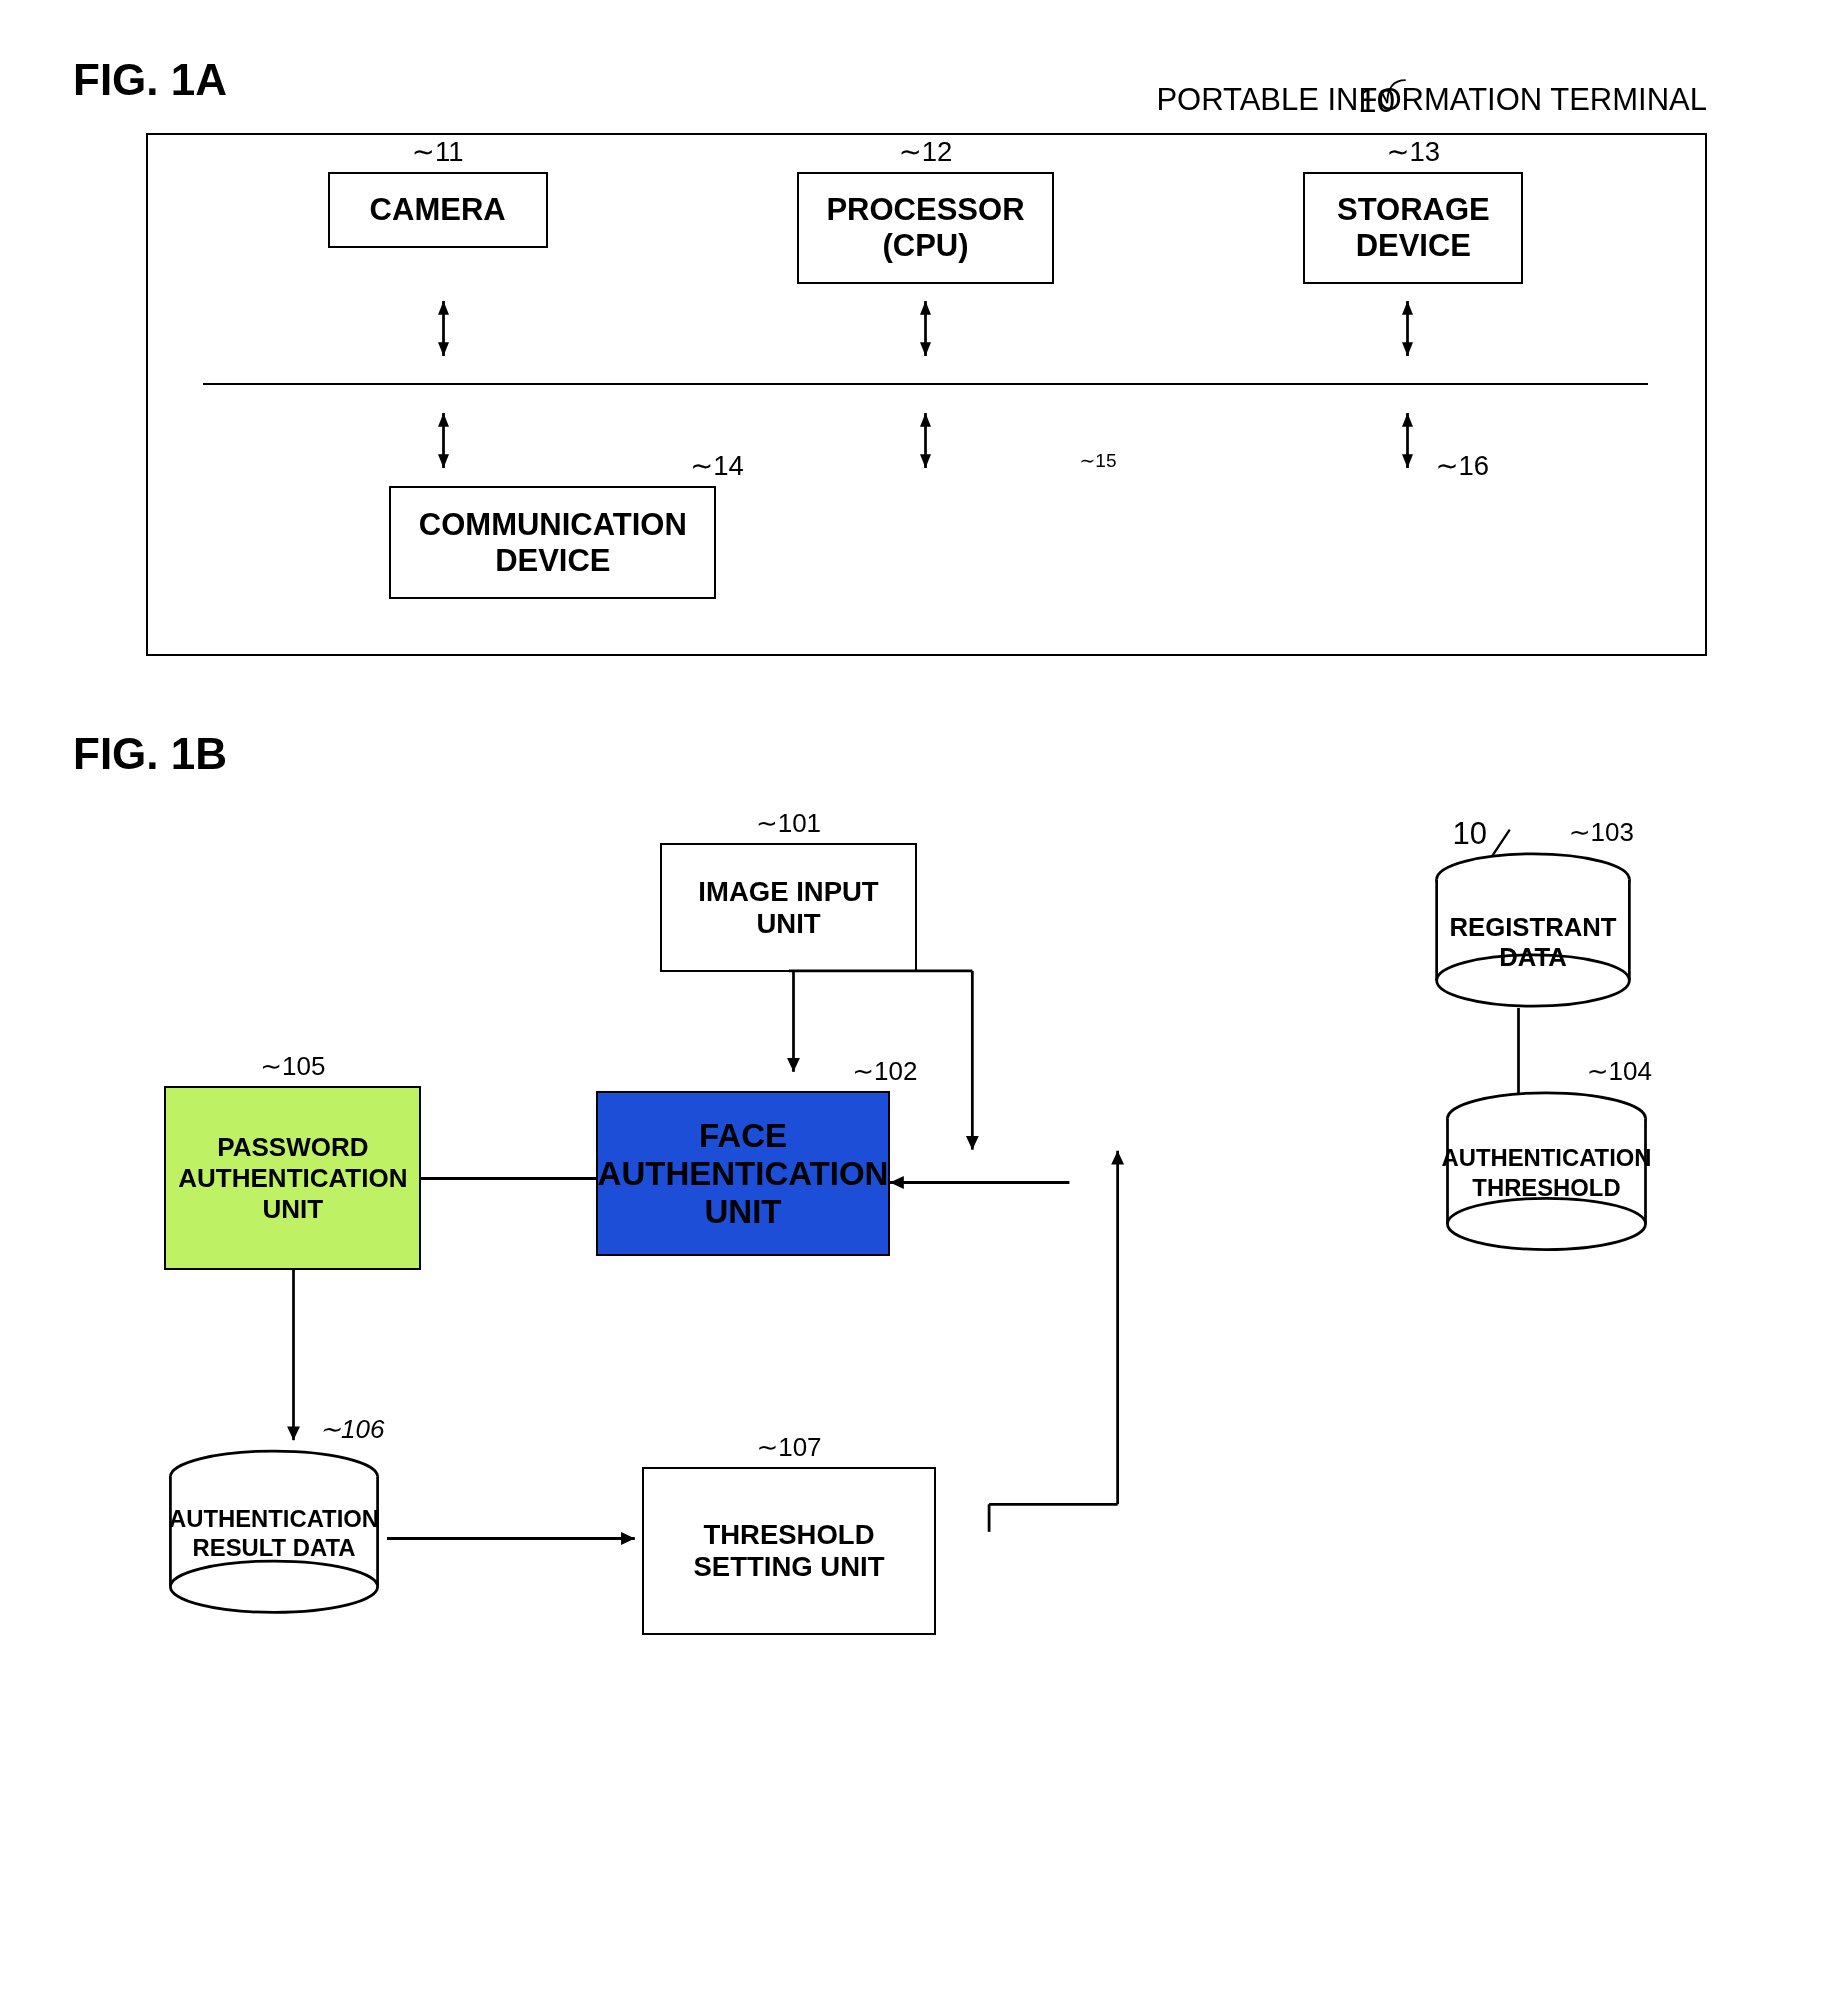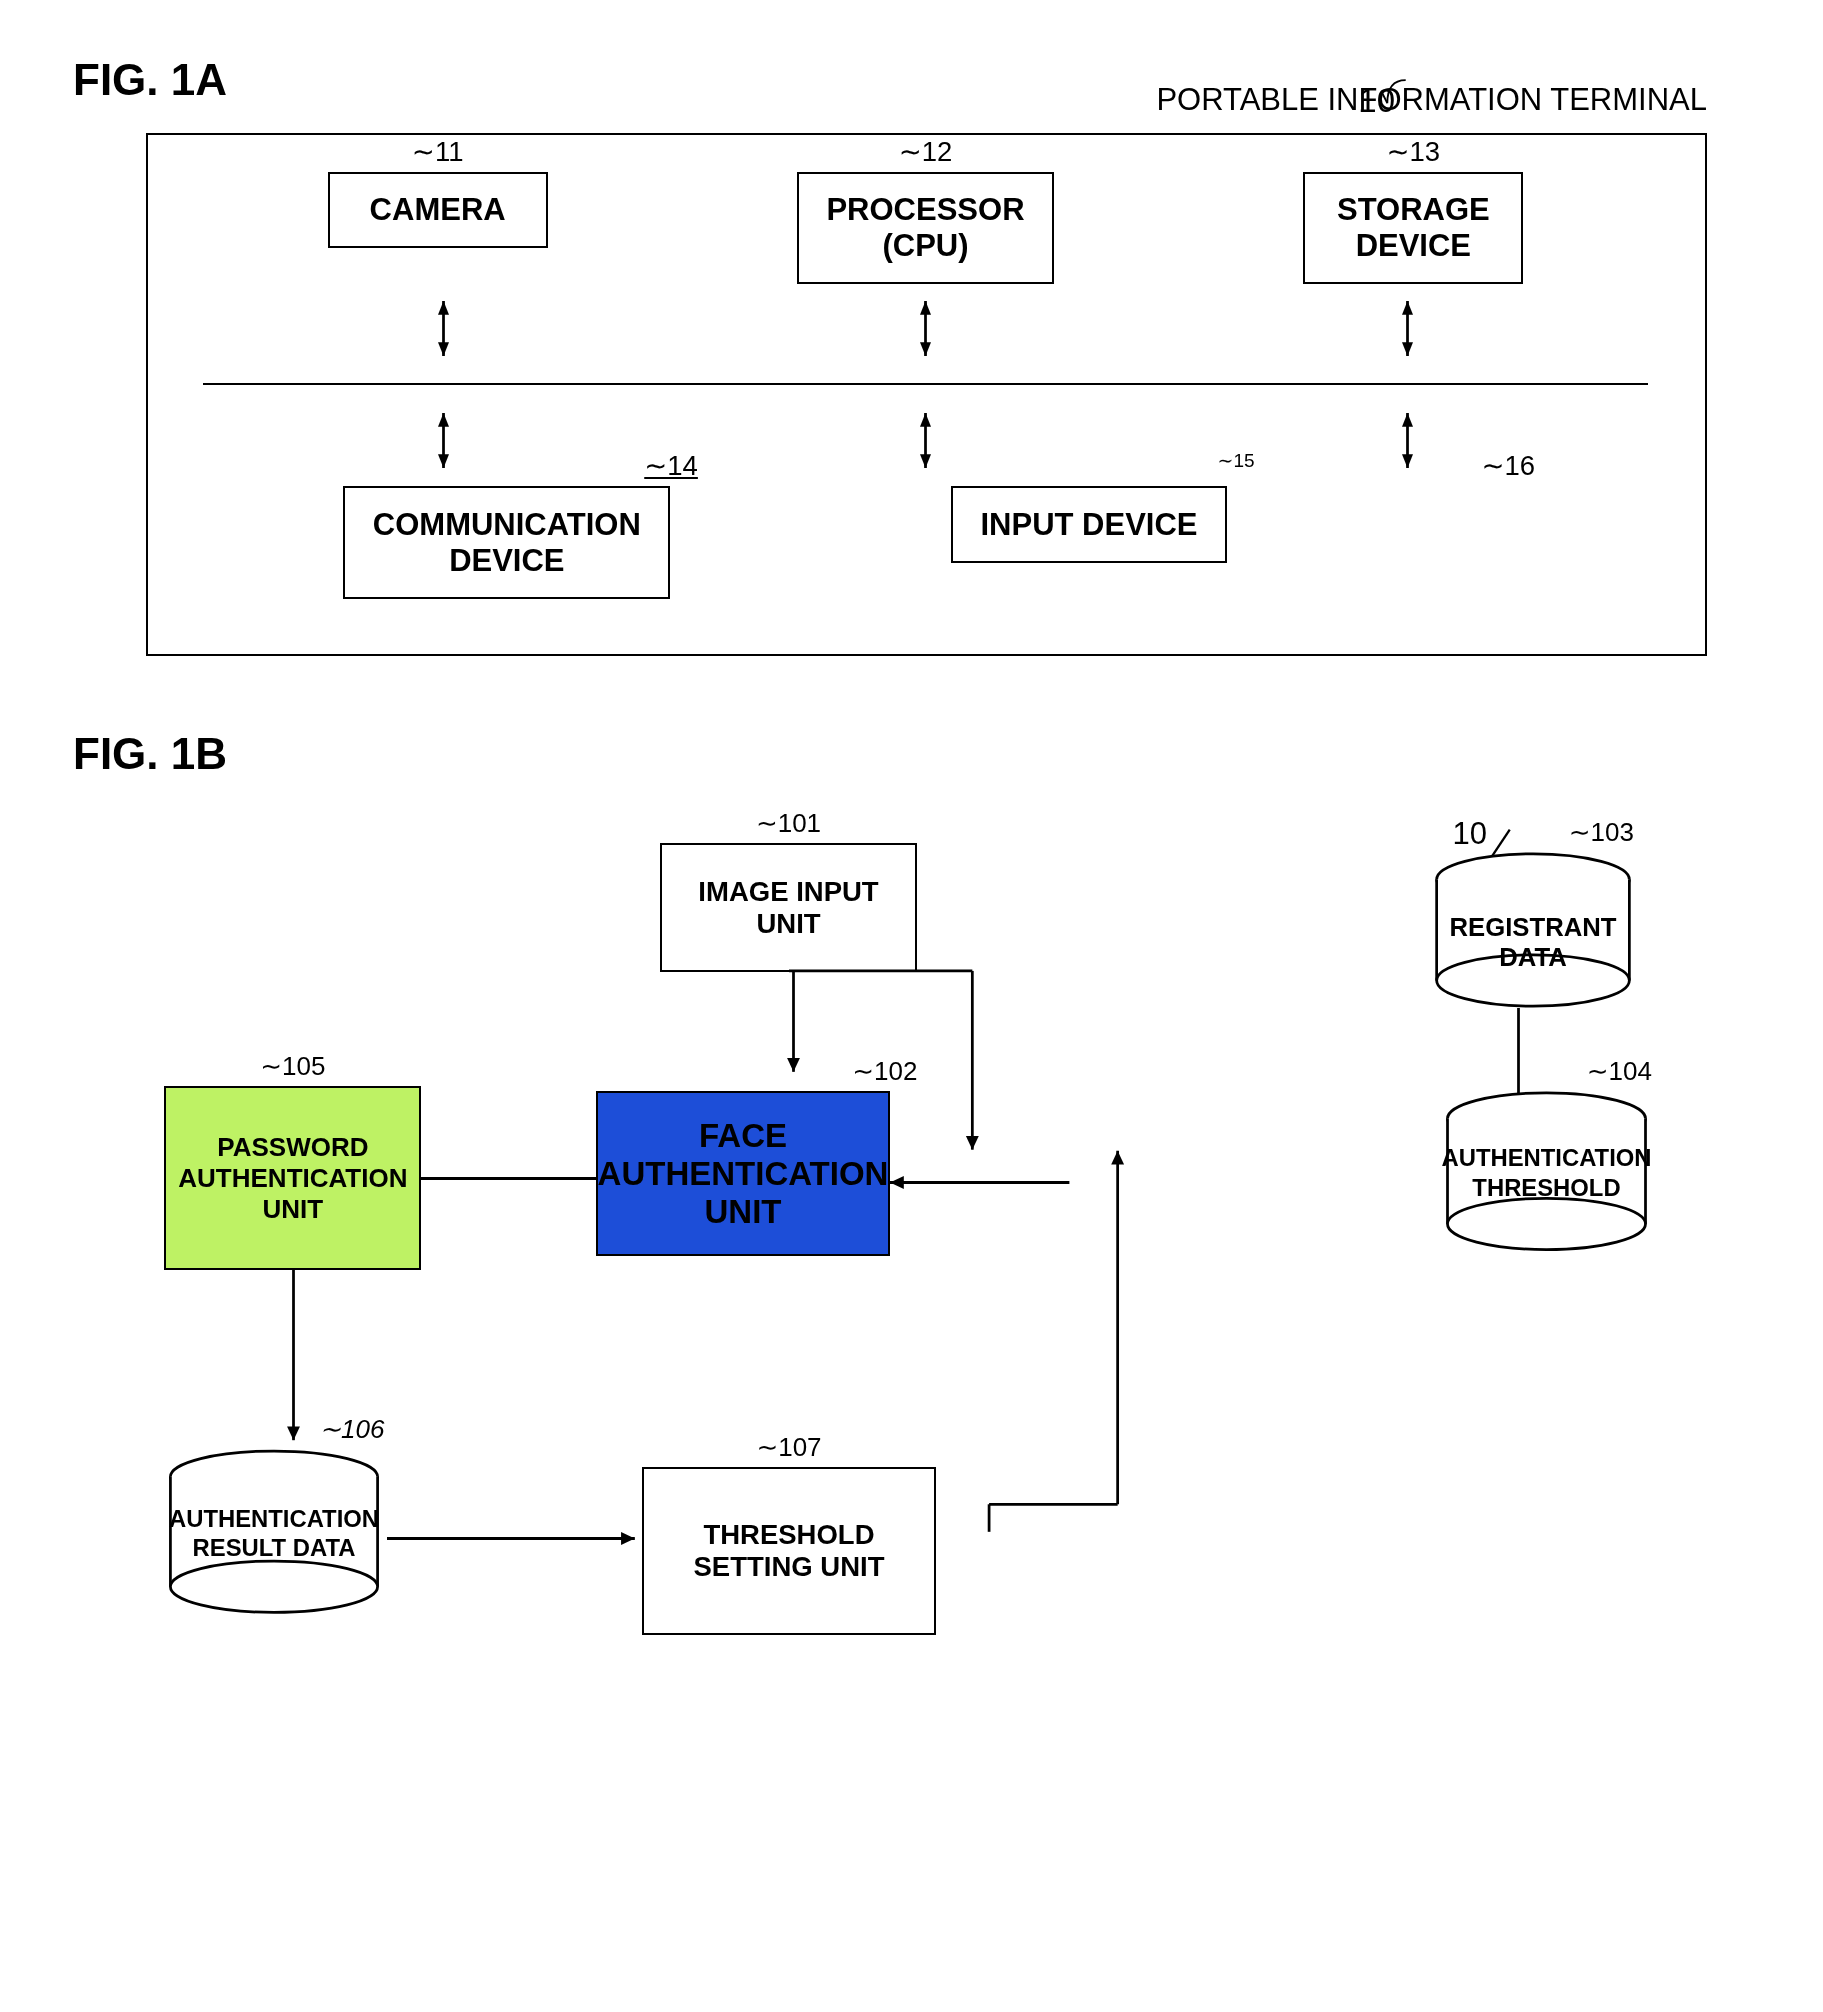--- a/index.html
+++ b/index.html
@@ -130,24 +130,23 @@
         <svg width="37" height="55" viewBox="0 0 40 60">
             <line x1="20" y1="0" x2="20" y2="60" stroke="#000" stroke-width="3"></line>
             <polygon points="20,0 14,15 26,15" fill="#000"></polygon>
             <polygon points="20,60 14,45 26,45" fill="#000"></polygon>
           </svg>
       </div>
 
       <div class="fig1a-bottom-row">
         <div style="text-align:center; position:relative;">
           <div class="component-box">COMMUNICATION<br>DEVICE</div>
-          <div style="position:absolute; top:-37px; right:-27.5px; font-size:27.5px;text-decoration:underline;">∼14</div>
-        </div>
-        <div style="text-align:center; position:relative;">
-          <div class="component-box">INPUT DEVICE</div>
+          <div style="position:absolute; top:-37px; right:-27.5px; font-size:27.5px;">∼14</div>
+        </div>
+        <div style="text-align:center; position:relative;">
           <div style="position:absolute; top:-37px; right:-27.5px; font-size:19px;">∼15</div>
         </div>
         <div style="text-align:center; position:relative;">
           <div style="position:absolute; top:-37px; right:-27.5px; font-size:27.5px;">∼16</div>
         </div>
       </div>
     </div>
   </div>
 </div>
 

